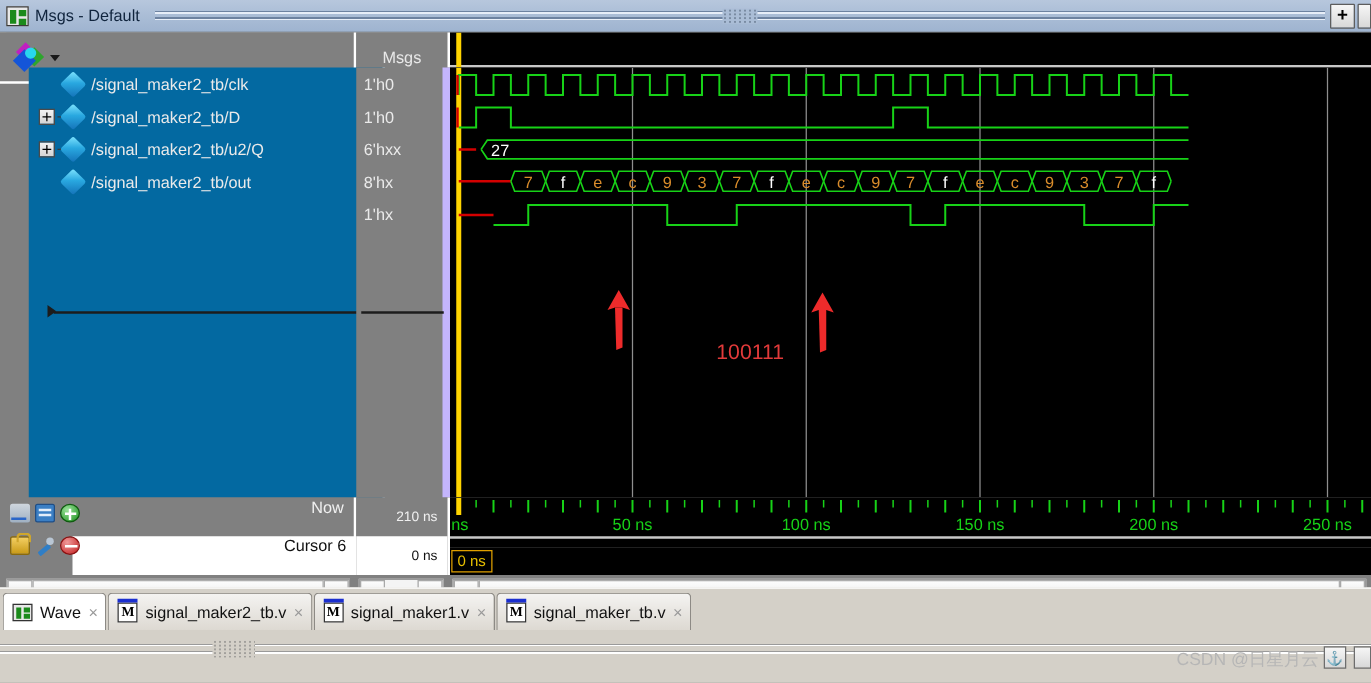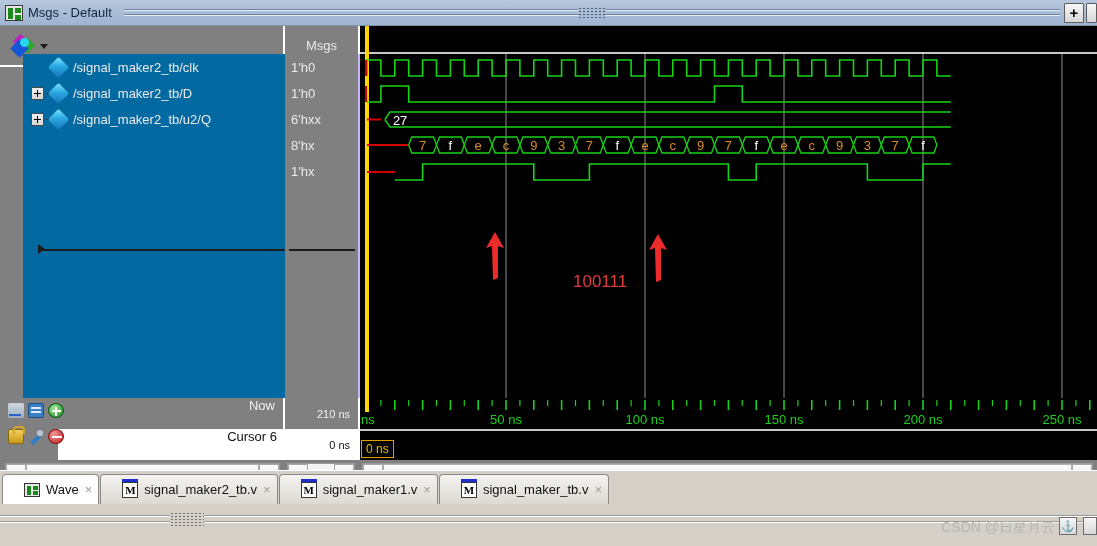--- a/index.html
+++ b/index.html
@@ -97,21 +97,21 @@
 
   
   .names-pane {
     position: absolute; left: 0; top: 28px; width: 285px; height: 344px;
     background: #0369a1; border-right: 2px solid #ffffff;
     overflow: hidden;
     margin-left: 23px;
   }
   .msgs-pane {
     position: absolute; left: 285px; top: 28px; width: 75px; height: 344px;
-    background: #808080; border-right: 2px solid #c4b5fd;
+    background: #808080; border-right: 6px solid #c4b5fd;
   }
   .sig-row {
     height: 26px; display: flex; align-items: center; padding-left: 8px;
     white-space: nowrap;
   }
   .expander {
     width: 13px; height: 13px; flex: 0 0 auto; margin-right: 2px;
     background: linear-gradient(to bottom,#f2f2f2,#d4d4d4);
     border: 1px solid #4a4a4a; position: relative;
   }
@@ -234,21 +234,21 @@
   .sb-thumb { flex: 1 1 auto; background: linear-gradient(to bottom,#fdfdfd,#e2e2e2); border: 1px solid #aeaeae; }
 
   
   .tabbar {
     position: absolute; left: 0; top: 470px; width: 1097px; height: 34px;
     background: #d4d0c8; border-top: 1px solid #ffffff;
     display: flex; align-items: flex-end; padding-left: 2px;
   }
   .tab {
     height: 30px; display: flex; align-items: center; gap: 6px;
-    padding: 0 6px 0 21px; margin-right: 1px;
+    padding: 0 6px 0 7px; margin-right: 1px;
     background: linear-gradient(to bottom,#f4f3f1,#ddd9d2);
     border: 1px solid #8d8a85; border-bottom: none;
     border-radius: 4px 4px 0 0; font-size: 13px; color: #111;
   }
   .tab.active { background: #ffffff; }
   .tab-close { color: #9a9a9a; font-size: 13px; }
   .tab-ico-wave {
     width: 16px; height: 14px; background: #e8e8e8; border: 1px solid #333; position: relative;
   }
   .tab-ico-wave::before { content:""; position:absolute; left:2px; top:2px; width:4px; height:9px; background:#1b8a1b;}
@@ -347,20 +347,26 @@
         <span class="expander"></span>
         <span class="connector"></span>
         <span class="sig-diamond"></span>
         <span class="sig-name">/signal_maker2_tb/D</span>
       </div>
       <div class="sig-row">
         <span class="expander"></span>
         <span class="connector"></span>
         <span class="sig-diamond"></span>
         <span class="sig-name">/signal_maker2_tb/u2/Q</span>
+      </div>
+      <div class="sig-row">
+        <span class="expander-spacer"></span>
+          <span class="connector-spacer"></span>
+        <span class="sig-diamond"></span>
+        <span class="sig-name">/signal_maker2_tb/out</span>
       </div>
       <div class="names-marker"></div>
       <div class="names-underline"></div>
     </div>
 
     <div class="msgs-pane">
       <div class="msg-row">
           <span class="msg-val">1'h0</span>
         </div>
       <div class="msg-row">

